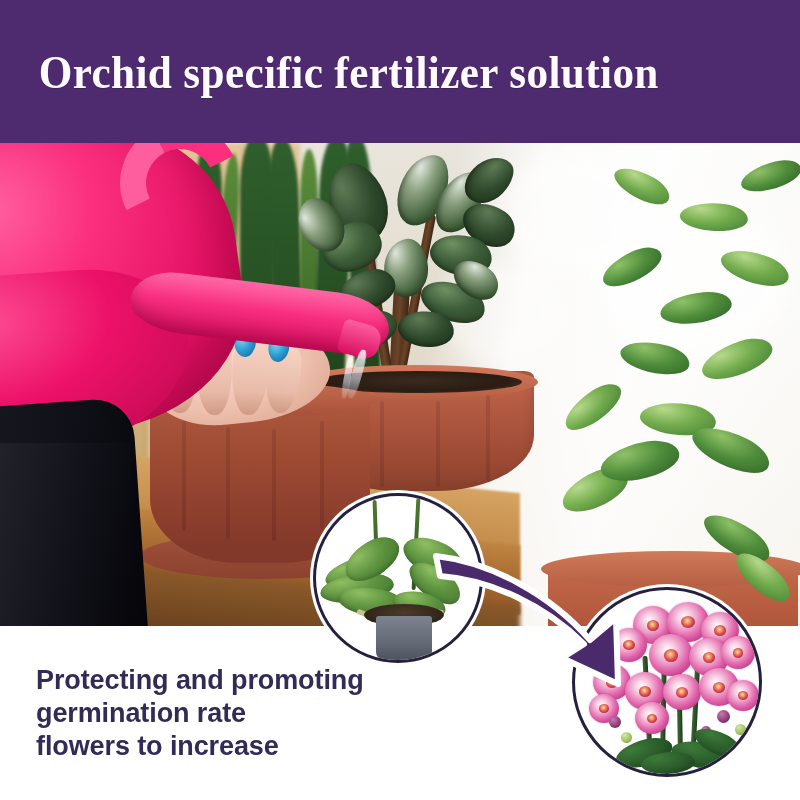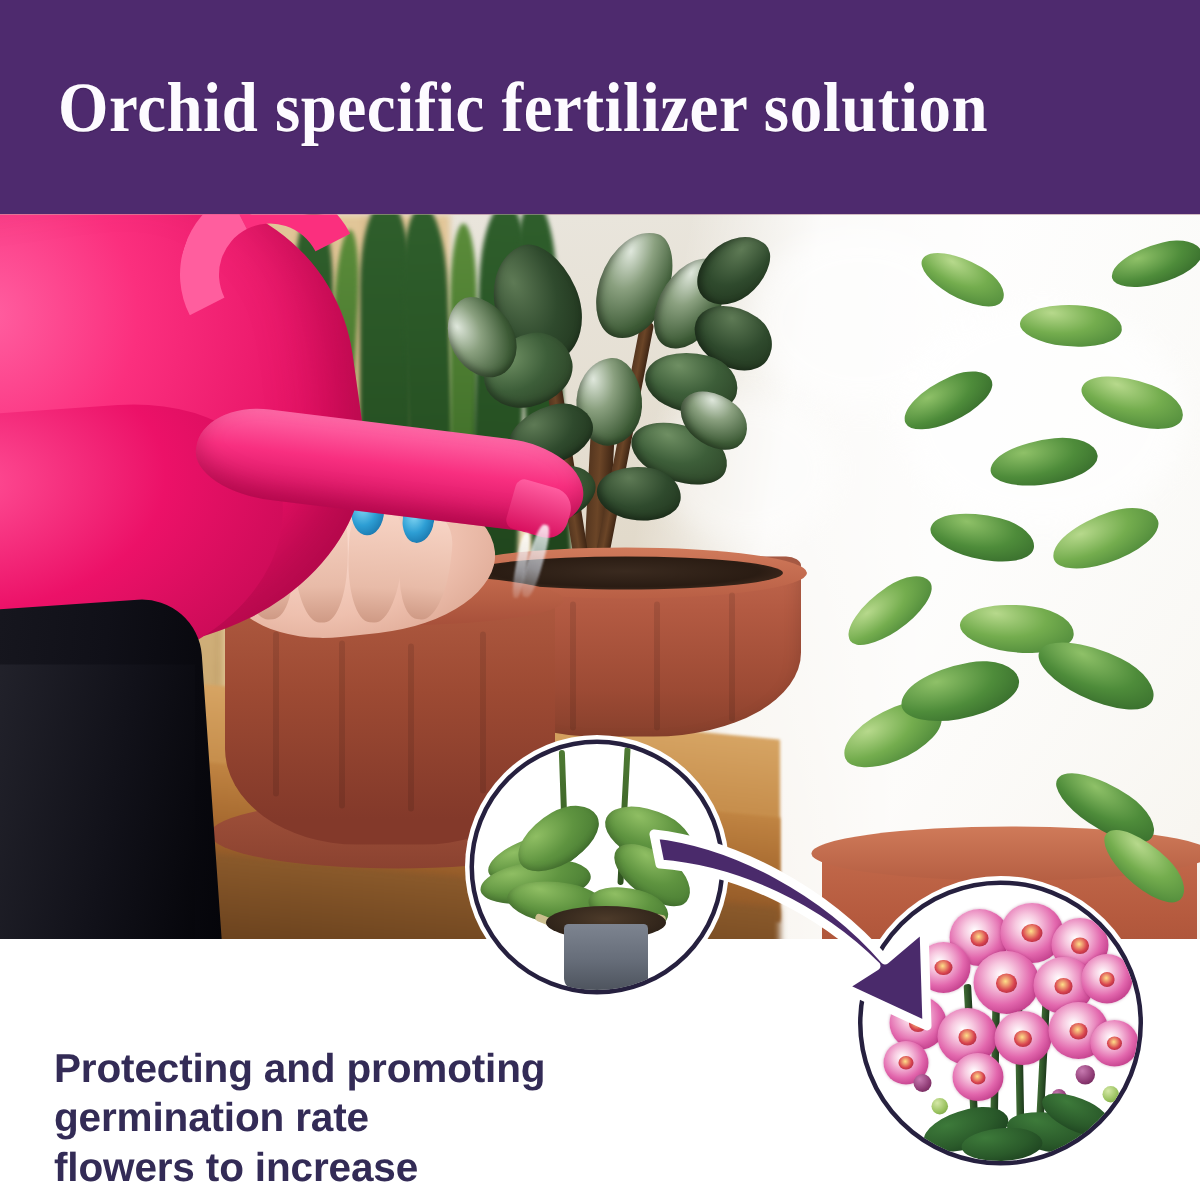--- a/index.html
+++ b/index.html
@@ -7,21 +7,21 @@
   html,body { width:800px; height:800px; }
   body {
     font-family:"Liberation Sans", sans-serif;
     background:#ffffff;
     overflow:hidden;
     position:relative;
   }
   #poster {
     position:relative;
     width:800px; height:800px;
-    background:#f9a8d4;
+    background:#ef4444;
     overflow:hidden;
   }
 
   
   #header-band {
     position:absolute; left:0; top:0;
     width:800px; height:143px;
     background:#4e2a6e;
     display:flex; align-items:center;
   }
@@ -237,21 +237,21 @@
   
   .bokeh { border-radius:50%; filter:blur(9px); opacity:0.55; background:#ffffff; }
 
   
   #bottom-panel {
     position:absolute; left:0; top:626px;
     width:800px; height:174px;
     background:#ffffff;
   }
   #caption {
-    position:absolute; left:36px; top:696px;
+    position:absolute; left:36px; top:664px;
     width:360px;
     color:#332b56;
     font-size:27px;
     font-weight:700;
     line-height:33px;
     letter-spacing:-0.1px;
   }
   #caption div { white-space:nowrap; }
 
   

